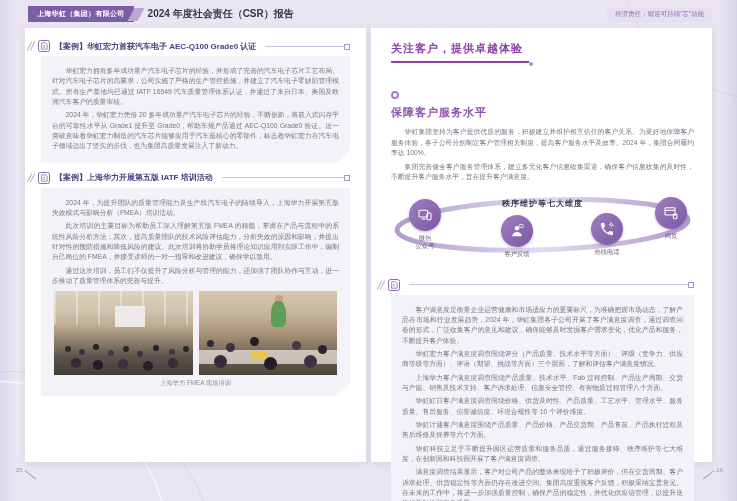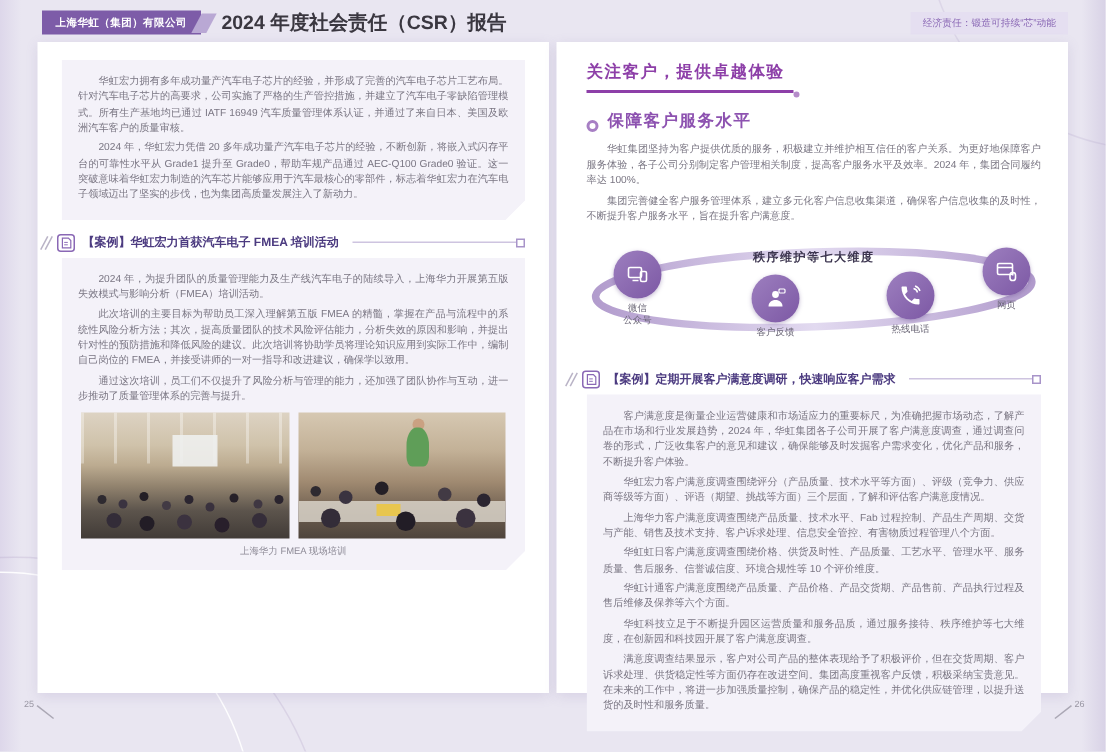--- a/index.html
+++ b/index.html
@@ -20,21 +20,21 @@
   .dc1 { width:340px; height:340px; left:-170px; bottom:-220px; }
   .dc2 { width:420px; height:420px; left:-200px; bottom:-290px; border-color:rgba(150,130,180,.18); }
   .dc3 { width:300px; height:300px; right:-180px; top:-200px; border-color:rgba(150,130,180,.15); }
 
   
   .topbar { position:absolute; top:6px; left:28px; right:25px; display:flex; align-items:center; }
   .org-box { background:#7d5ca8; color:#fff; font-size:7px; font-weight:bold;
     padding:3px 9px 3px 9px; letter-spacing:.3px; }
   .org-slash { width:10px; height:13px; background:#b9a8d4; transform:skewX(-28deg);
     margin-left:-3px; margin-right:7px; }
-  .report-title { font-size:13px; font-weight:bold; color:#3a3740; }
+  .report-title { font-size:10px; font-weight:bold; color:#3a3740; }
   .chapter-tag { margin-left:auto; background:#e5dff1; color:#8a68b5; font-size:6.5px;
     padding:3px 8px; }
 
   
   .page { position:absolute; top:28px; width:341px; height:434px; background:#fff;
     box-shadow:0 2px 8px rgba(120,100,160,.16); }
   .page-left  { left:25px;  padding:12px 16px; }
   .page-right { left:371px; padding:10px 18px 10px 20px; }
 
   
@@ -74,21 +74,21 @@
   .photo-b .crowd { position:absolute; left:6%; bottom:34%; width:7px; height:7px; border-radius:50%;
     background:#2e2a30; box-shadow:20px 4px 0 1px #3a3340,44px -2px 0 1px #241f26,86px 2px 0 1px #423a44,
     112px 6px 0 1px #2b2530,10px 18px 0 3px #332c38,60px 20px 0 3px #221d26,100px 18px 0 3px #3b323f; }
   .photo-caption { text-align:center; font-size:6.3px; color:#8d8a96; margin-top:4px; }
 
   
   .main-title { display:inline-block; font-size:11px; font-weight:bold; color:#8d3fa8;
     letter-spacing:1px; border-bottom:2px solid #8d3fa8; padding:2px 6px 5px 0; position:relative; }
   .main-title::after { content:""; position:absolute; right:-4px; bottom:-5px; width:4px; height:4px;
     border-radius:50%; background:#b58cc9; }
-  .section-head { display:flex; align-items:flex-end; gap:6px; margin:11px 0 7px 0; }
+  .section-head { display:flex; align-items:flex-start; gap:6px; margin:28px 0 7px 0;flex-direction:column; }
   .ring { width:8px; height:8px; border-radius:50%; border:2px solid #a77fc4; background:#fff; }
   .section-title { font-size:11px; font-weight:bold; color:#8d52b0; letter-spacing:1px; }
   .body-p { font-size:6.8px; line-height:1.55; color:#7a7683; text-align:justify;
     text-indent:2em; margin:3px 0; }
 
   
   .diagram { position:relative; height:80px; margin:8px 0 8px 0; }
   .diagram svg.loop { position:absolute; inset:0; }
   .diagram-title { position:absolute; top:7px; left:50%; transform:translateX(-50%);
     font-size:8px; font-weight:bold; color:#3d3650; letter-spacing:1px; }
@@ -122,39 +122,53 @@
 <div class="topbar">
   <span class="org-box">上海华虹（集团）有限公司</span>
   <span class="org-slash"></span>
   <span class="report-title">2024 年度社会责任（CSR）报告</span>
   <span class="chapter-tag">经济责任：锻造可持续“芯”动能</span>
 </div>
 
 <div class="page page-left">
 
   <div class="case">
-    <div class="case-body">
-      <p>华虹宏力拥有多年成功量产汽车电子芯片的经验，并形成了完善的汽车电子芯片工艺布局。针对汽车电子芯片的高要求，公司实施了严格的生产管控措施，并建立了汽车电子零缺陷管理模式。所有生产基地均已通过 IATF 16949 汽车质量管理体系认证，并通过了来自日本、美国及欧洲汽车客户的质量审核。</p>
-      <p>2024 年，华虹宏力凭借 20 多年成功量产汽车电子芯片的经验，不断创新，将嵌入式闪存平台的可靠性水平从 Grade1 提升至 Grade0，帮助车规产品通过 AEC-Q100 Grade0 验证。这一突破意味着华虹宏力制造的汽车芯片能够应用于汽车最核心的零部件，标志着华虹宏力在汽车电子领域迈出了坚实的步伐，也为集团高质量发展注入了新动力。</p>
-    </div>
-  </div>
-
-  <div class="case">
     <div class="case-head">
       <span class="head-slashes">
           <i></i>
           <i></i>
         </span>
       <span class="doc-badge">
         <svg width="8" height="8" viewBox="0 0 10 10">
             <path d="M2 1h5l2 2v6H2z" fill="none" stroke="#8a68b5" stroke-width="1"></path>
             <path d="M3.5 4.5h3M3.5 6.5h3" stroke="#8a68b5" stroke-width="0.8"></path>
           </svg>
       </span>
-      <span class="case-title">【案例】华虹宏力首获汽车电子 FMEA 培训活动</span>
+      <span class="case-title">【案例】华虹宏力首获汽车电子 AEC-Q100 Grade0 认证</span>
+      <span class="head-line"></span>
+    </div>
+    <div class="case-body">
+      <p>华虹宏力拥有多年成功量产汽车电子芯片的经验，并形成了完善的汽车电子芯片工艺布局。针对汽车电子芯片的高要求，公司实施了严格的生产管控措施，并建立了汽车电子零缺陷管理模式。所有生产基地均已通过 IATF 16949 汽车质量管理体系认证，并通过了来自日本、美国及欧洲汽车客户的质量审核。</p>
+      <p>2024 年，华虹宏力凭借 20 多年成功量产汽车电子芯片的经验，不断创新，将嵌入式闪存平台的可靠性水平从 Grade1 提升至 Grade0，帮助车规产品通过 AEC-Q100 Grade0 验证。这一突破意味着华虹宏力制造的汽车芯片能够应用于汽车最核心的零部件，标志着华虹宏力在汽车电子领域迈出了坚实的步伐，也为集团高质量发展注入了新动力。</p>
+    </div>
+  </div>
+
+  <div class="case">
+    <div class="case-head">
+      <span class="head-slashes">
+          <i></i>
+          <i></i>
+        </span>
+      <span class="doc-badge">
+        <svg width="8" height="8" viewBox="0 0 10 10">
+            <path d="M2 1h5l2 2v6H2z" fill="none" stroke="#8a68b5" stroke-width="1"></path>
+            <path d="M3.5 4.5h3M3.5 6.5h3" stroke="#8a68b5" stroke-width="0.8"></path>
+          </svg>
+      </span>
+      <span class="case-title">【案例】上海华力开展第五版 IATF 培训活动</span>
       <span class="head-line"></span>
     </div>
     <div class="case-body">
       <p>2024 年，为提升团队的质量管理能力及生产线汽车电子的陆续导入，上海华力开展第五版失效模式与影响分析（FMEA）培训活动。</p>
       <p>此次培训的主要目标为帮助员工深入理解第五版 FMEA 的精髓，掌握在产品与流程中的系统性风险分析方法；其次，提高质量团队的技术风险评估能力，分析失效的原因和影响，并提出针对性的预防措施和降低风险的建议。此次培训将协助学员将理论知识应用到实际工作中，编制自己岗位的 FMEA，并接受讲师的一对一指导和改进建议，确保学以致用。</p>
       <p>通过这次培训，员工们不仅提升了风险分析与管理的能力，还加强了团队协作与互动，进一步推动了质量管理体系的完善与提升。</p>
       <div class="photo-row">
         <div class="photo photo-a">
           <div class="lights"></div>
             <div class="screen"></div>
@@ -263,21 +277,20 @@
       <span class="head-slashes">
           <i></i>
           <i></i>
         </span>
       <span class="doc-badge">
         <svg width="8" height="8" viewBox="0 0 10 10">
             <path d="M2 1h5l2 2v6H2z" fill="none" stroke="#8a68b5" stroke-width="1"></path>
             <path d="M3.5 4.5h3M3.5 6.5h3" stroke="#8a68b5" stroke-width="0.8"></path>
           </svg>
       </span>
-      <span class="case-title">【案例】定期开展客户满意度调研，快速响应客户需求</span>
       <span class="head-line"></span>
     </div>
     <div class="case-body">
       <p>客户满意度是衡量企业运营健康和市场适应力的重要标尺，为准确把握市场动态，了解产品在市场和行业发展趋势，2024 年，华虹集团各子公司开展了客户满意度调查，通过调查问卷的形式，广泛收集客户的意见和建议，确保能够及时发掘客户需求变化，优化产品和服务，不断提升客户体验。</p>
       <p>华虹宏力客户满意度调查围绕评分（产品质量、技术水平等方面）、评级（竞争力、供应商等级等方面）、评语（期望、挑战等方面）三个层面，了解和评估客户满意度情况。</p>
       <p>上海华力客户满意度调查围绕产品质量、技术水平、Fab 过程控制、产品生产周期、交货与产能、销售及技术支持、客户诉求处理、信息安全管控、有害物质过程管理八个方面。</p>
       <p>华虹虹日客户满意度调查围绕价格、供货及时性、产品质量、工艺水平、管理水平、服务质量、售后服务、信誉诚信度、环境合规性等 10 个评价维度。</p>
       <p>华虹计通客户满意度围绕产品质量、产品价格、产品交货期、产品售前、产品执行过程及售后维修及保养等六个方面。</p>
       <p>华虹科技立足于不断提升园区运营质量和服务品质，通过服务接待、秩序维护等七大维度，在创新园和科技园开展了客户满意度调查。</p>
       <p>满意度调查结果显示，客户对公司产品的整体表现给予了积极评价，但在交货周期、客户诉求处理、供货稳定性等方面仍存在改进空间。集团高度重视客户反馈，积极采纳宝贵意见。在未来的工作中，将进一步加强质量控制，确保产品的稳定性，并优化供应链管理，以提升送货的及时性和服务质量。</p>

